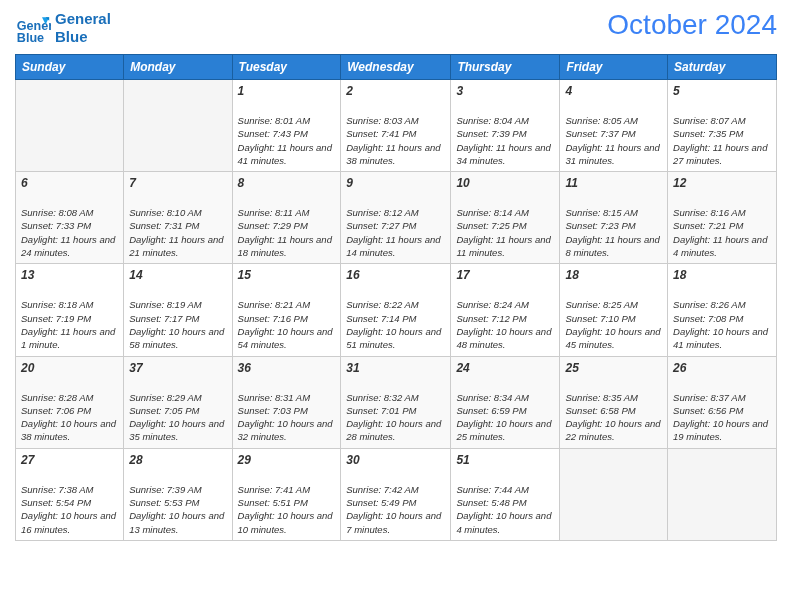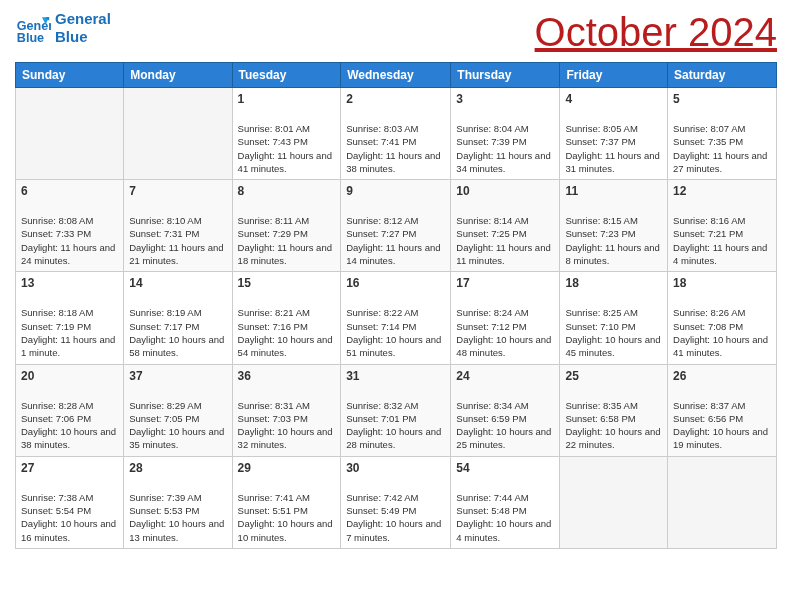--- a/index.html
+++ b/index.html
@@ -28,33 +28,33 @@
       gap: 4px;
     }
     .logo-icon {
       width: 36px;
       height: 36px;
     }
     .title-block {
       text-align: right;
     }
     .month-title {
-      font-size: 40px;
+      font-size: 28px;
       font-weight: normal;
-      color: #b91c1c;
+      color: #3b82f6;
       line-height: 1.1;
-      text-decoration: underline;
     }
     .location {
       font-size: 14px;
       color: #555;
     }
     .calendar {
       width: 100%;
       border-collapse: collapse;
+      font-style: italic;
     }
     .calendar th {
       background: #2a7fd4;
       color: #fff;
       font-size: 12px;
       font-weight: bold;
       padding: 5px 6px;
       text-align: left;
       border: 1px solid #1a5fa0;
     }
@@ -246,21 +246,21 @@
           </td>
           <td>
             <span class="day-number">29</span>
             <div class="day-info">Sunrise: 7:41 AM<br>Sunset: 5:51 PM<br>Daylight: 10 hours and 10 minutes.</div>
           </td>
           <td>
             <span class="day-number">30</span>
             <div class="day-info">Sunrise: 7:42 AM<br>Sunset: 5:49 PM<br>Daylight: 10 hours and 7 minutes.</div>
           </td>
           <td>
-            <span class="day-number">54</span>
+            <span class="day-number">51</span>
             <div class="day-info">Sunrise: 7:44 AM<br>Sunset: 5:48 PM<br>Daylight: 10 hours and 4 minutes.</div>
           </td>
           <td class="empty"></td>
           <td class="empty"></td>
         </tr>
       </tbody>
   </table>
 </div>
 
 </body></html>

